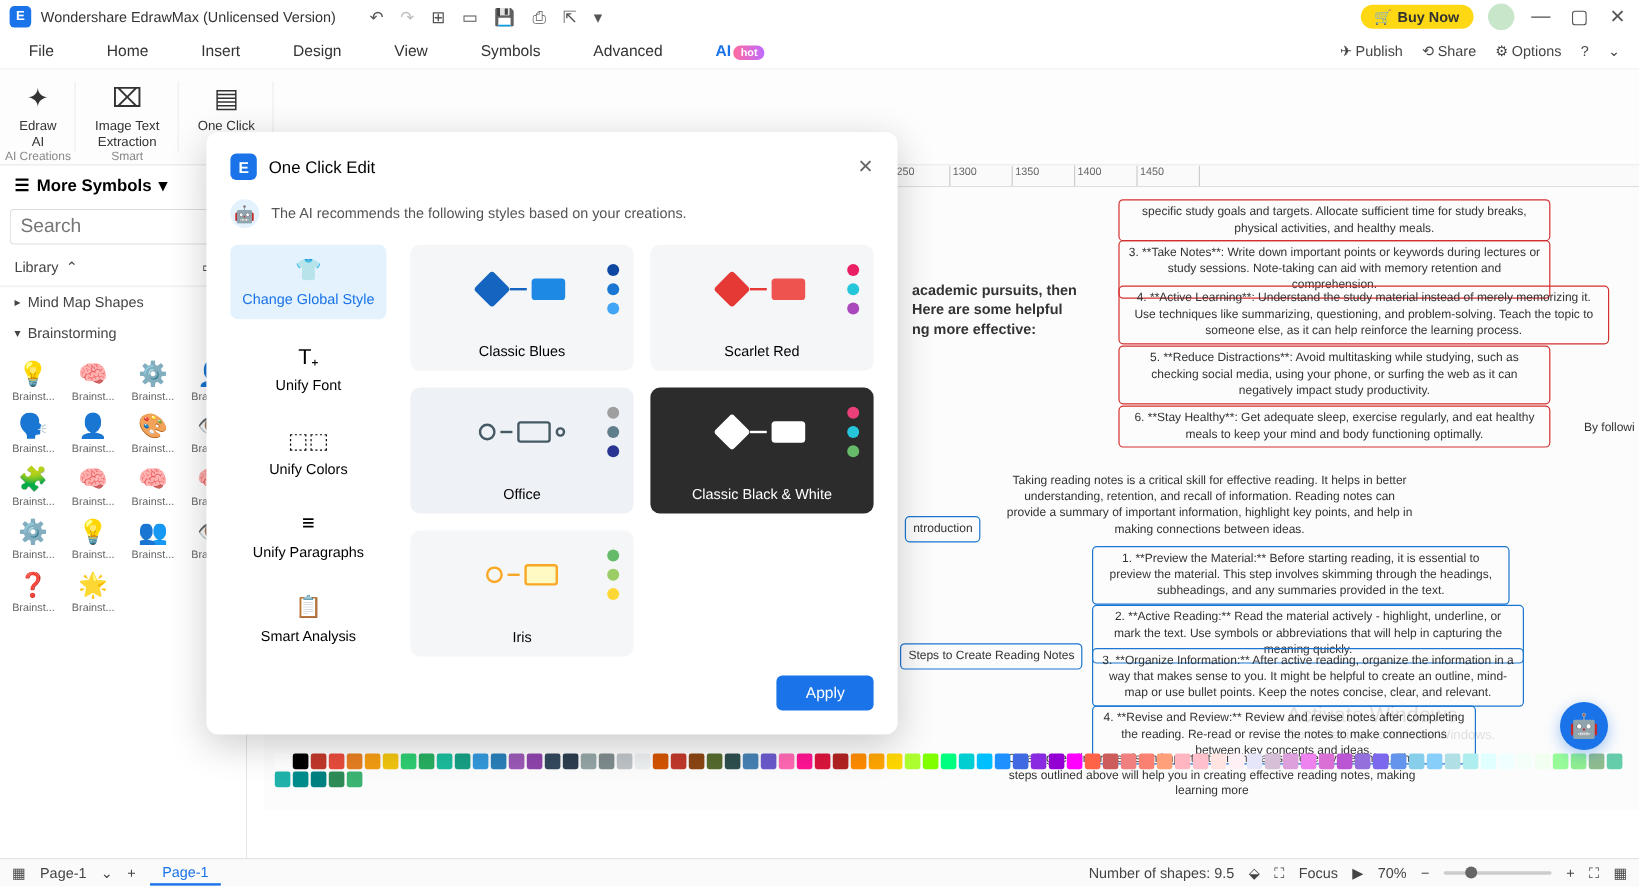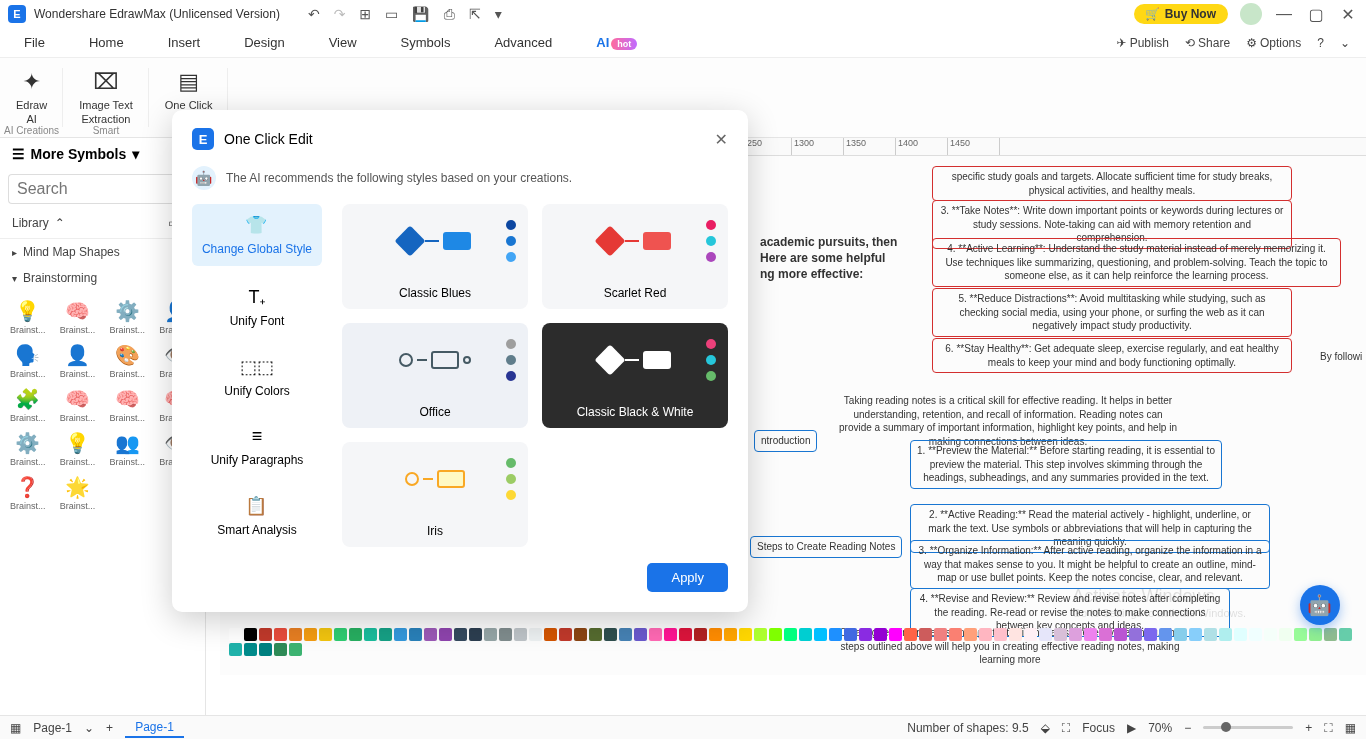--- a/index.html
+++ b/index.html
@@ -281,21 +281,21 @@
       <div class="mindmap-note red-box" style="top:10px;left:712px;width:360px">specific study goals and targets. Allocate sufficient time for study breaks, physical activities, and healthy meals.</div>
       <div class="mindmap-note red-box" style="top:44px;left:712px;width:360px">3. **Take Notes**: Write down important points or keywords during lectures or study sessions. Note-taking can aid with memory retention and comprehension.</div>
       <div class="mindmap-note red-box" style="top:82px;left:712px;width:409px">4. **Active Learning**: Understand the study material instead of merely memorizing it. Use techniques like summarizing, questioning, and problem-solving. Teach the topic to someone else, as it can help reinforce the learning process.</div>
       <div class="mindmap-note red-box" style="top:132px;left:712px;width:360px">5. **Reduce Distractions**: Avoid multitasking while studying, such as checking social media, using your phone, or surfing the web as it can negatively impact study productivity.</div>
       <div class="mindmap-note red-box" style="top:182px;left:712px;width:360px">6. **Stay Healthy**: Get adequate sleep, exercise regularly, and eat healthy meals to keep your mind and body functioning optimally.</div>
       <div class="mindmap-note" style="top:194px;left:1100px">By followi</div>
 
       <div class="mindmap-note" style="top:274px;left:534px;border:1px solid #1976d2;padding:3px 6px;border-radius:4px">ntroduction</div>
       <div class="mindmap-note" style="top:238px;left:618px;width:340px">Taking reading notes is a critical skill for effective reading. It helps in better understanding, retention, and recall of information. Reading notes can provide a summary of important information, highlight key points, and help in making connections between ideas.</div>
       <div class="mindmap-note blue-box" style="top:380px;left:530px">Steps to Create Reading Notes</div>
-      <div class="mindmap-note blue-box" style="top:284px;left:690px;width:312px">1. **Preview the Material:** Before starting reading, it is essential to preview the material. This step involves skimming through the headings, subheadings, and any summaries provided in the text.</div>
+      <div class="mindmap-note blue-box" style="top:299px;left:690px;width:348px">1. **Preview the Material:** Before starting reading, it is essential to preview the material. This step involves skimming through the headings, subheadings, and any summaries provided in the text.</div>
       <div class="mindmap-note blue-box" style="top:348px;left:690px;width:360px">2. **Active Reading:** Read the material actively - highlight, underline, or mark the text. Use symbols or abbreviations that will help in capturing the meaning quickly.</div>
       <div class="mindmap-note blue-box" style="top:384px;left:690px;width:360px">3. **Organize Information:** After active reading, organize the information in a way that makes sense to you. It might be helpful to create an outline, mind-map or use bullet points. Keep the notes concise, clear, and relevant.</div>
       <div class="mindmap-note blue-box" style="top:432px;left:690px;width:320px">4. **Revise and Review:** Review and revise notes after completing the reading. Re-read or revise the notes to make connections between key concepts and ideas.</div>
       <div class="mindmap-note" style="top:470px;left:610px;width:360px">Creating reading notes is an important skill that aids in effective learning. The steps outlined above will help you in creating effective reading notes, making learning more</div>
 
       <div class="watermark">
         <div>Activate Windows</div>
         <div style="font-size:11px">Go to Settings to activate Windows.</div>
       </div>
 

